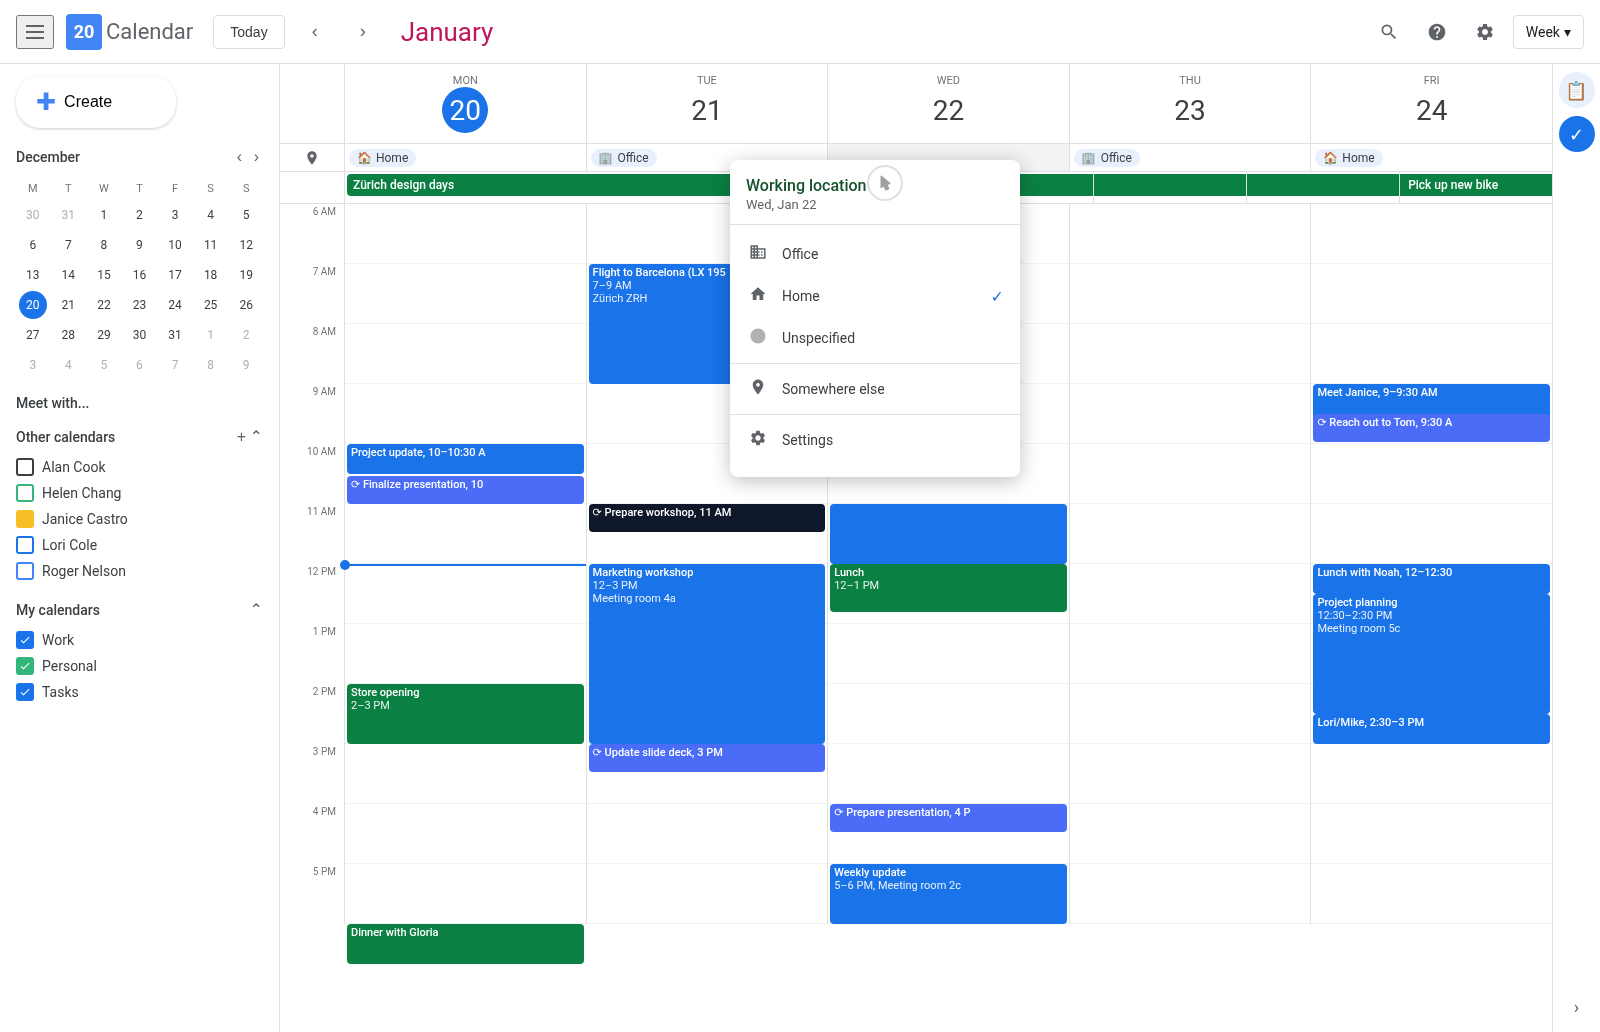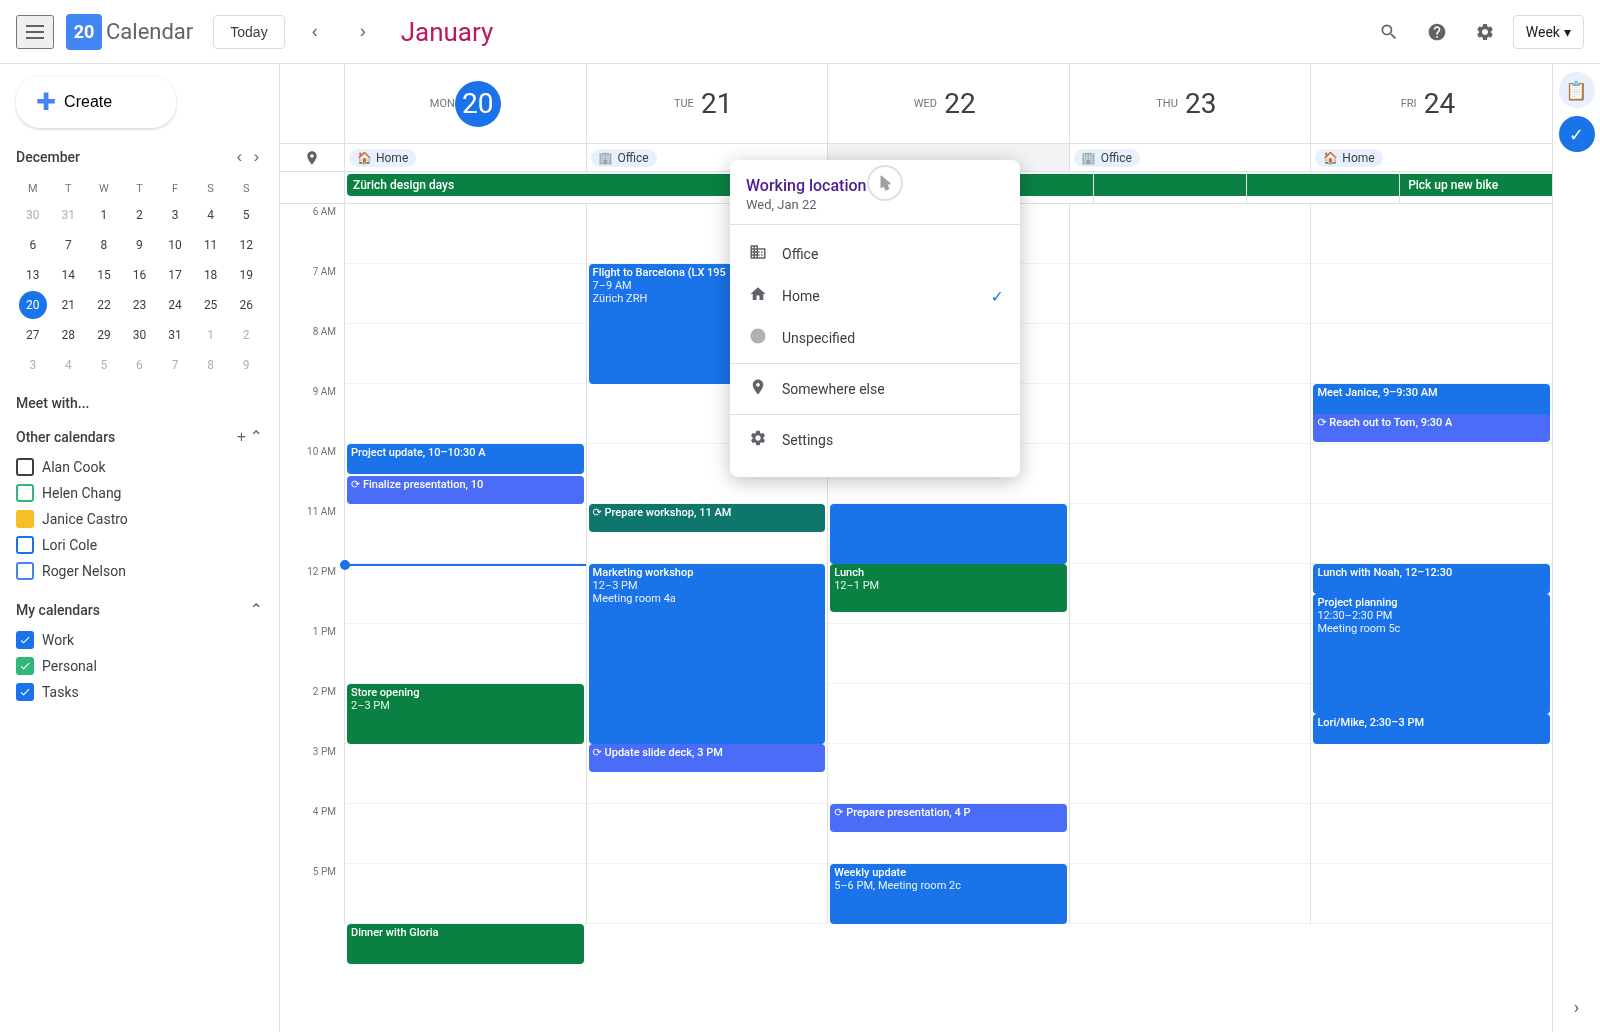--- a/index.html
+++ b/index.html
@@ -47,21 +47,21 @@
     .cal-section-header { display: flex; align-items: center; justify-content: space-between; margin-bottom: 8px; }
     .cal-section-title { font-size: 14px; font-weight: 500; color: #3c4043; cursor: pointer; }
     .cal-item { display: flex; align-items: center; gap: 8px; padding: 4px 0; cursor: pointer; font-size: 14px; color: #3c4043; }
     .cal-checkbox { width: 18px; height: 18px; border-radius: 3px; border: 2px solid; display: flex; align-items: center; justify-content: center; flex-shrink: 0; }
     .cal-checkbox.checked { border-color: transparent; }
 
     
     .cal-area { flex: 1; display: flex; flex-direction: column; overflow: hidden; position: relative; }
     .cal-header-row { display: flex; border-bottom: 1px solid #e0e0e0; height: 80px; }
     .time-gutter { width: 64px; flex-shrink: 0; }
-    .day-col-header { flex: 1; display: flex; flex-direction: row; align-items: center; justify-content: center; border-left: 1px solid #e0e0e0; padding: 8px 0; position: relative; }
+    .day-col-header { flex: 1; display: flex; flex-direction: column; align-items: center; justify-content: center; border-left: 1px solid #e0e0e0; padding: 8px 0; position: relative; }
     .day-name { font-size: 11px; color: #70757a; text-transform: uppercase; }
     .day-num { font-size: 28px; color: #3c4043; font-weight: 400; width: 46px; height: 46px; display: flex; align-items: center; justify-content: center; border-radius: 50%; cursor: pointer; }
     .day-num.today { background: #1a73e8; color: #fff; }
     .working-location-bar { height: 28px; display: flex; border-bottom: 1px solid #e0e0e0; }
     .wl-gutter { width: 64px; flex-shrink: 0; display: flex; align-items: center; justify-content: center; }
     .wl-cell { flex: 1; border-left: 1px solid #e0e0e0; display: flex; align-items: center; padding: 2px 4px; cursor: pointer; }
     .wl-badge { display: flex; align-items: center; gap: 4px; font-size: 12px; color: #3c4043; padding: 2px 8px; border-radius: 12px; }
     .all-day-row { min-height: 32px; display: flex; border-bottom: 1px solid #e0e0e0; }
     .ad-gutter { width: 64px; flex-shrink: 0; }
     .ad-cell { flex: 1; border-left: 1px solid #e0e0e0; position: relative; padding: 2px; }
@@ -78,21 +78,21 @@
     .hour-line { height: 60px; border-bottom: 1px solid #f1f3f4; }
     .event-block { position: absolute; left: 2px; right: 2px; border-radius: 4px; padding: 2px 4px; font-size: 11px; cursor: pointer; overflow: hidden; }
     .event-block .ev-title { font-weight: 500; }
     .event-block .ev-sub { opacity: 0.9; }
     .current-time-line { position: absolute; left: 0; right: 0; height: 2px; background: #1a73e8; z-index: 5; }
     .current-time-dot { position: absolute; left: -5px; width: 10px; height: 10px; border-radius: 50%; background: #1a73e8; top: -4px; }
 
     
     .wl-popup { position: absolute; top: 160px; left: 730px; width: 290px; background: #fff; border-radius: 8px; box-shadow: 0 4px 20px rgba(0,0,0,0.25); z-index: 100; padding: 16px 0; }
     .wl-popup-header { padding: 0 16px 12px; border-bottom: 1px solid #e0e0e0; margin-bottom: 8px; }
-    .wl-popup-title { font-size: 16px; font-weight: 500; color: #4c1d95; }
+    .wl-popup-title { font-size: 16px; font-weight: 500; color: #14532d; }
     .wl-popup-date { font-size: 13px; color: #5f6368; margin-top: 2px; }
     .wl-option { display: flex; align-items: center; gap: 12px; padding: 10px 16px; cursor: pointer; font-size: 14px; color: #3c4043; }
     .wl-option-icon { font-size: 18px; color: #5f6368; width: 24px; text-align: center; }
     .wl-option-check { margin-left: auto; color: #1a73e8; font-size: 16px; }
     .wl-divider { height: 1px; background: #e0e0e0; margin: 4px 0; }
     .wl-cursor-circle { position: absolute; top: 165px; left: 867px; width: 36px; height: 36px; border-radius: 50%; border: 2px solid #e0e0e0; background: rgba(255,255,255,0.5); z-index: 101; display: flex; align-items: center; justify-content: center; }
 
     
     .right-panel { width: 48px; min-width: 48px; border-left: 1px solid #e0e0e0; display: flex; flex-direction: column; align-items: center; padding: 8px 0; gap: 8px; }
     .rp-icon { width: 36px; height: 36px; border-radius: 50%; display: flex; align-items: center; justify-content: center; cursor: pointer; font-size: 18px; color: #5f6368; }
@@ -433,21 +433,21 @@
               <div class="hour-line"></div>
               <div class="hour-line"></div>
               <div class="hour-line"></div>
               <div class="hour-line"></div>
               <div class="hour-line"></div>
               <div class="event-block" style="top: 60px; height: 120px; background: rgb(26, 115, 232); color: rgb(255, 255, 255);">
                 <div class="ev-title">Flight to Barcelona (LX 195</div>
                 <div class="ev-sub">7–9 AM</div>
                 <div class="ev-sub">Zürich ZRH</div>
               </div>
-              <div class="event-block" style="top: 300px; height: 28px; background: #0f766e; color: rgb(255, 255, 255);">
+              <div class="event-block" style="top: 300px; height: 28px; background: #0f172a; color: rgb(255, 255, 255);">
                 <div class="ev-title">⟳ Prepare workshop, 11 AM</div>
               </div>
               <div class="event-block" style="top: 360px; height: 180px; background: rgb(26, 115, 232); color: rgb(255, 255, 255);">
                 <div class="ev-title">Marketing workshop</div>
                 <div class="ev-sub">12–3 PM</div>
                 <div class="ev-sub">Meeting room 4a</div>
               </div>
               <div class="event-block" style="top: 540px; height: 28px; background: rgb(74, 108, 247); color: rgb(255, 255, 255);">
                 <div class="ev-title">⟳ Update slide deck, 3 PM</div>
               </div>

